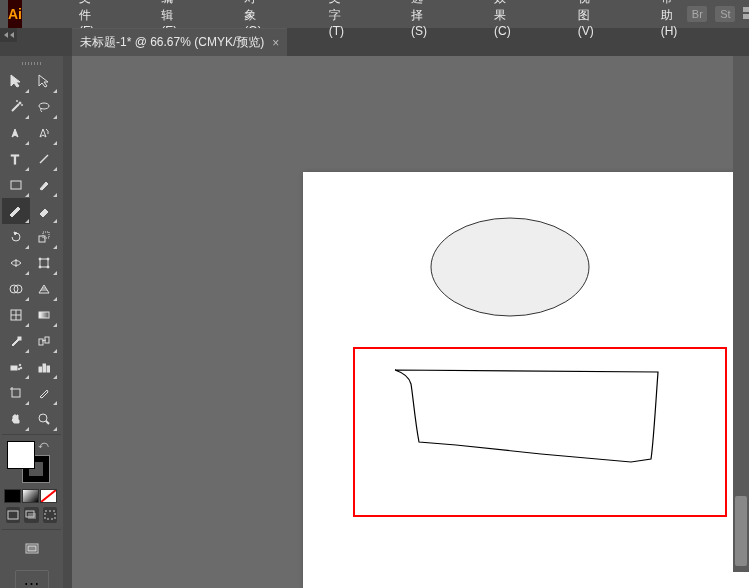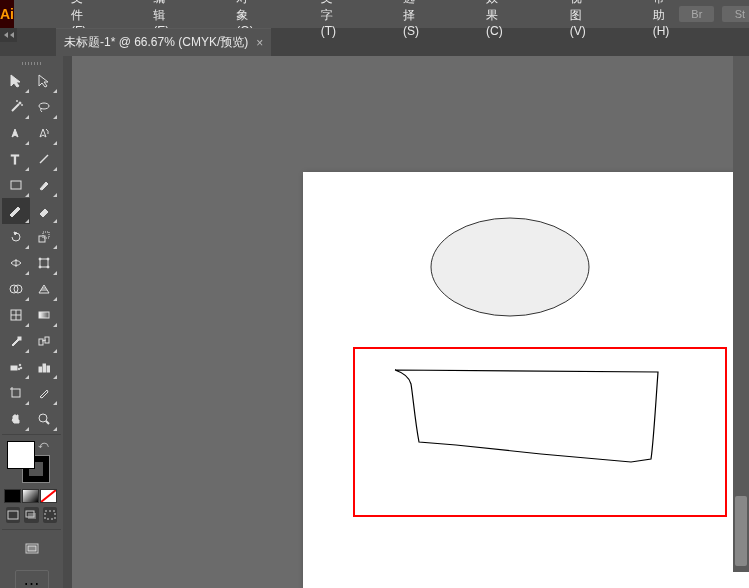--- a/index.html
+++ b/index.html
@@ -1,27 +1,27 @@
 <!DOCTYPE html>
 <html><head>
 <meta charset="utf-8">
 <style>
 * { margin: 0; padding: 0; box-sizing: border-box; font-family: "Microsoft YaHei", sans-serif; }
 body { background: #4a4a4a; width: 749px; height: 588px; overflow: hidden; position: relative; }
 
 
-.menubar { height: 28px; background: #535353; display: flex; align-items: center; padding-left: 0; }
+.menubar { height: 28px; background: #535353; display: flex; align-items: center; padding-left: 8px; }
 .app-icon { width: 28px; height: 28px; background: #330000; display: flex; align-items: center; justify-content: center; color: #ff9a00; font-weight: bold; font-size: 14px; }
 .menu-item { color: #e8e8e8; font-size: 12px; padding: 0 10px; cursor: pointer; height: 28px; display: flex; align-items: center; margin-left: 47px; }
 .menubar-right { margin-left: auto; display: flex; align-items: center; gap: 8px; padding-right: 10px; }
-.right-icon { width: 35px; height: 16px; color: #aaa; display: flex; align-items: center; justify-content: center; font-size: 11px; background: #666; border-radius: 2px; }
+.right-icon { width: 20px; height: 16px; color: #aaa; display: flex; align-items: center; justify-content: center; font-size: 11px; background: #666; border-radius: 2px; }
 .ws-icon svg { fill: #aaa; }
 
 
-.tabbar { height: 28px; background: #434343; display: flex; align-items: stretch; padding-left: 56px; }
+.tabbar { height: 28px; background: #434343; display: flex; align-items: stretch; padding-left: 72px; }
 .tab { background: #535353; color: #e8e8e8; font-size: 12px; padding: 0 8px; display: flex; align-items: center; gap: 8px; border-top: 1px solid #5a5a5a; }
 .tab-close { color: #bbb; font-size: 12px; cursor: pointer; }
 
 
 .collapse-bar { position: absolute; left: 0; top: 28px; width: 17px; height: 14px; background: #3a3a3a; display: flex; align-items: center; justify-content: center; }
 .collapse-bar svg { fill: #999; }
 
 
 .toolbox { position: absolute; left: 0; top: 56px; width: 63px; background: #535353; padding: 2px; }
 .tool-grip { height: 10px; display: flex; align-items: center; justify-content: center; }

